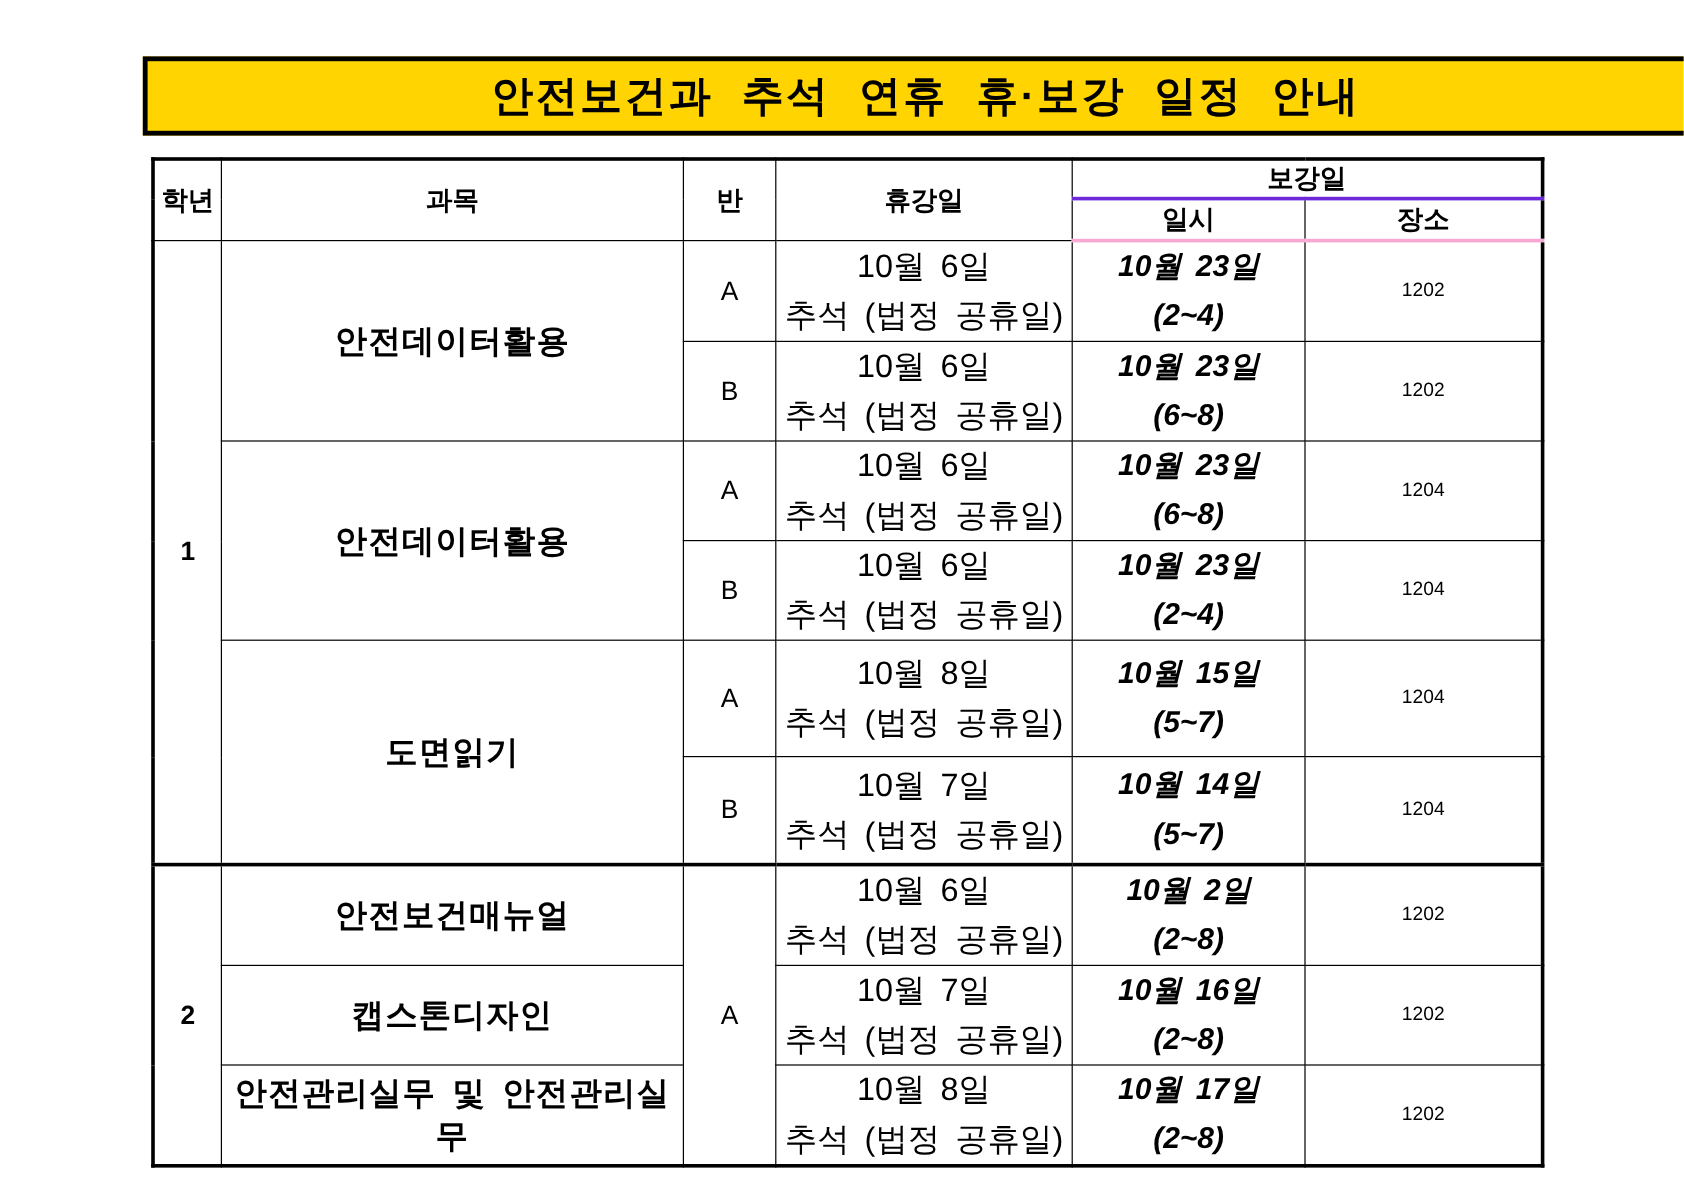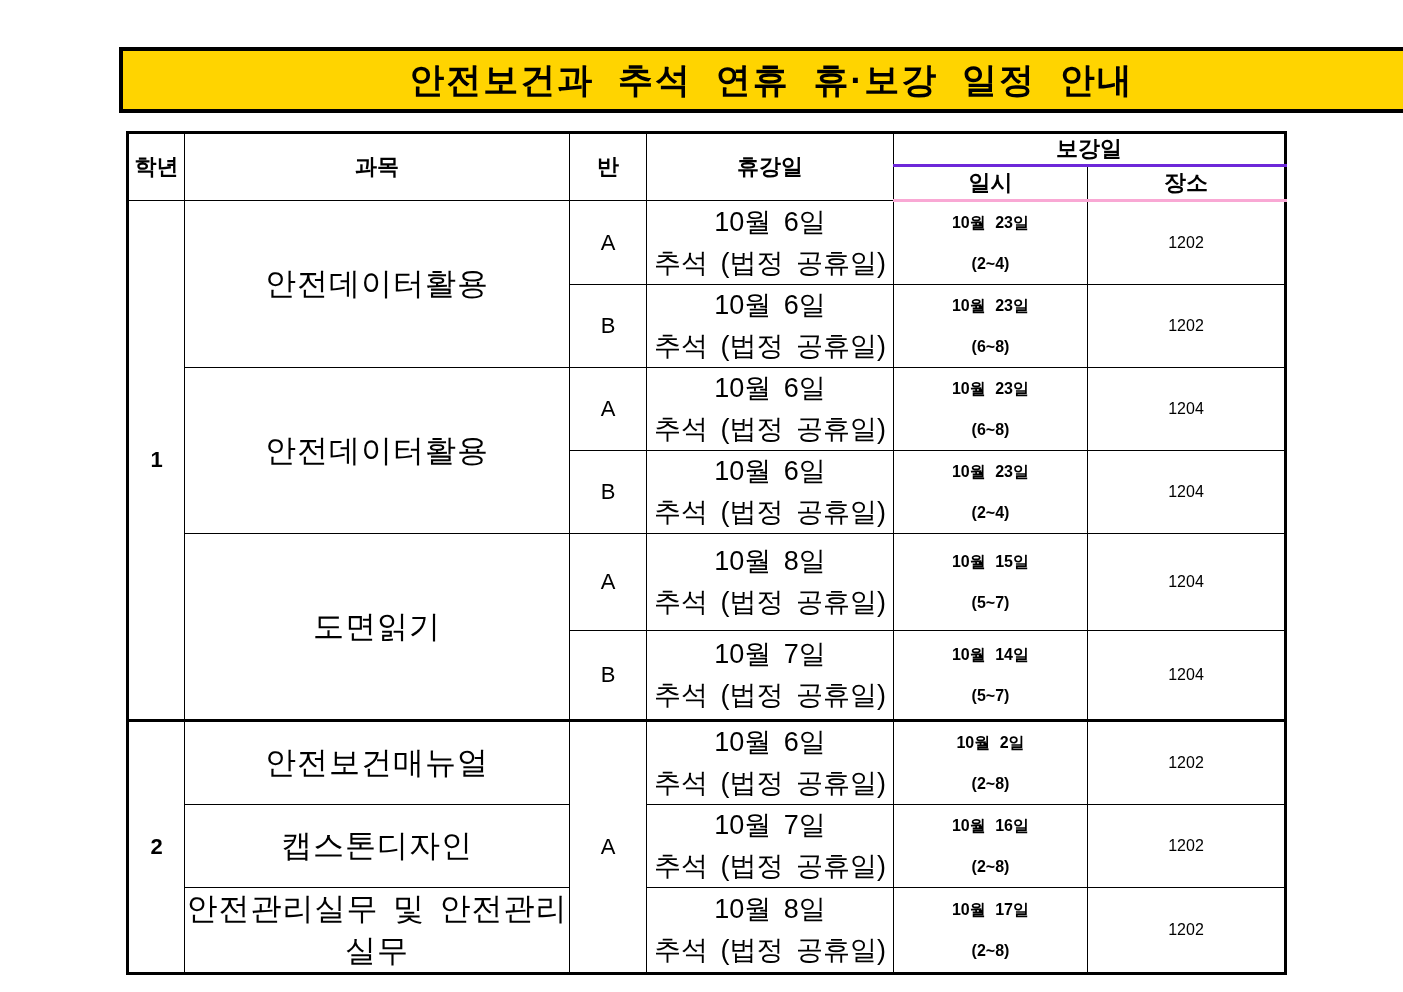--- a/index.html
+++ b/index.html
@@ -41,24 +41,24 @@
     word-spacing: 5px;
     overflow: hidden;
   }
   .sched thead th { font-size: 22px; font-weight: 700; }
   tr.h1 { height: 32px; }
   tr.h2 { height: 35px; }
   th.makeup-span { border-bottom: 3px solid #6d28d9; }
   tr.h2 th { border-bottom: 3px solid #f9a8d4; }
 
   td.grade   { font-size: 22px; font-weight: 700; }
-  td.subject { font-size: 31px; font-weight: 400; letter-spacing: 1px; }
+  td.subject { font-size: 27px; font-weight: 700; letter-spacing: 1px; }
   td.cls     { font-size: 22px; font-weight: 400; }
   td.cancel  { font-size: 27px; font-weight: 400; }
-  td.makeup  { font-size: 16px; font-weight: 700; }
+  td.makeup  { font-size: 25px; font-weight: 700; font-style: italic; }
   td.room    { font-size: 16px; font-weight: 400; }
   td.cancel div, td.makeup div { line-height: 41px; }
 
   tr.r1 { height: 74px; }
   tr.r2 { height: 72px; }
   tr.r3 { height: 73px; }
   tr.r4 { height: 73px; }
   tr.r5 { height: 97px; }
   tr.r6 { height: 90px; }
   tr.r7 { height: 74px; }

